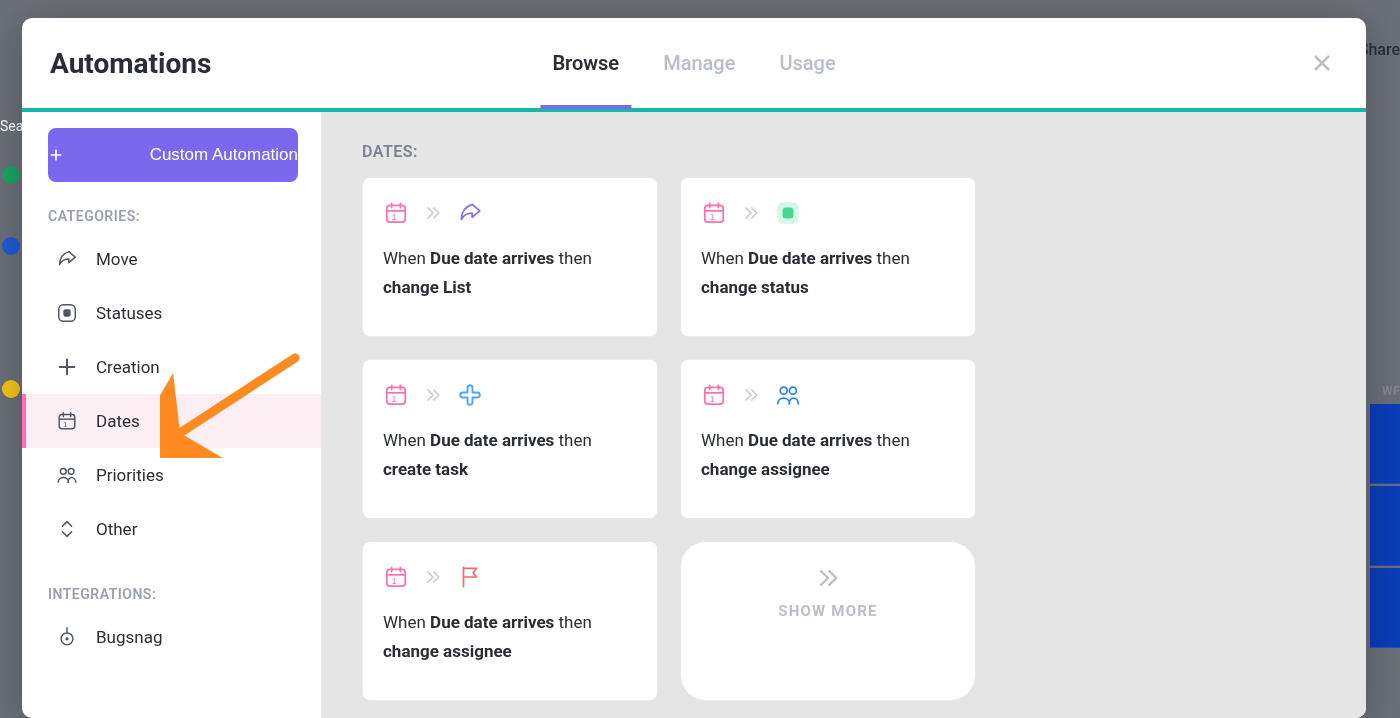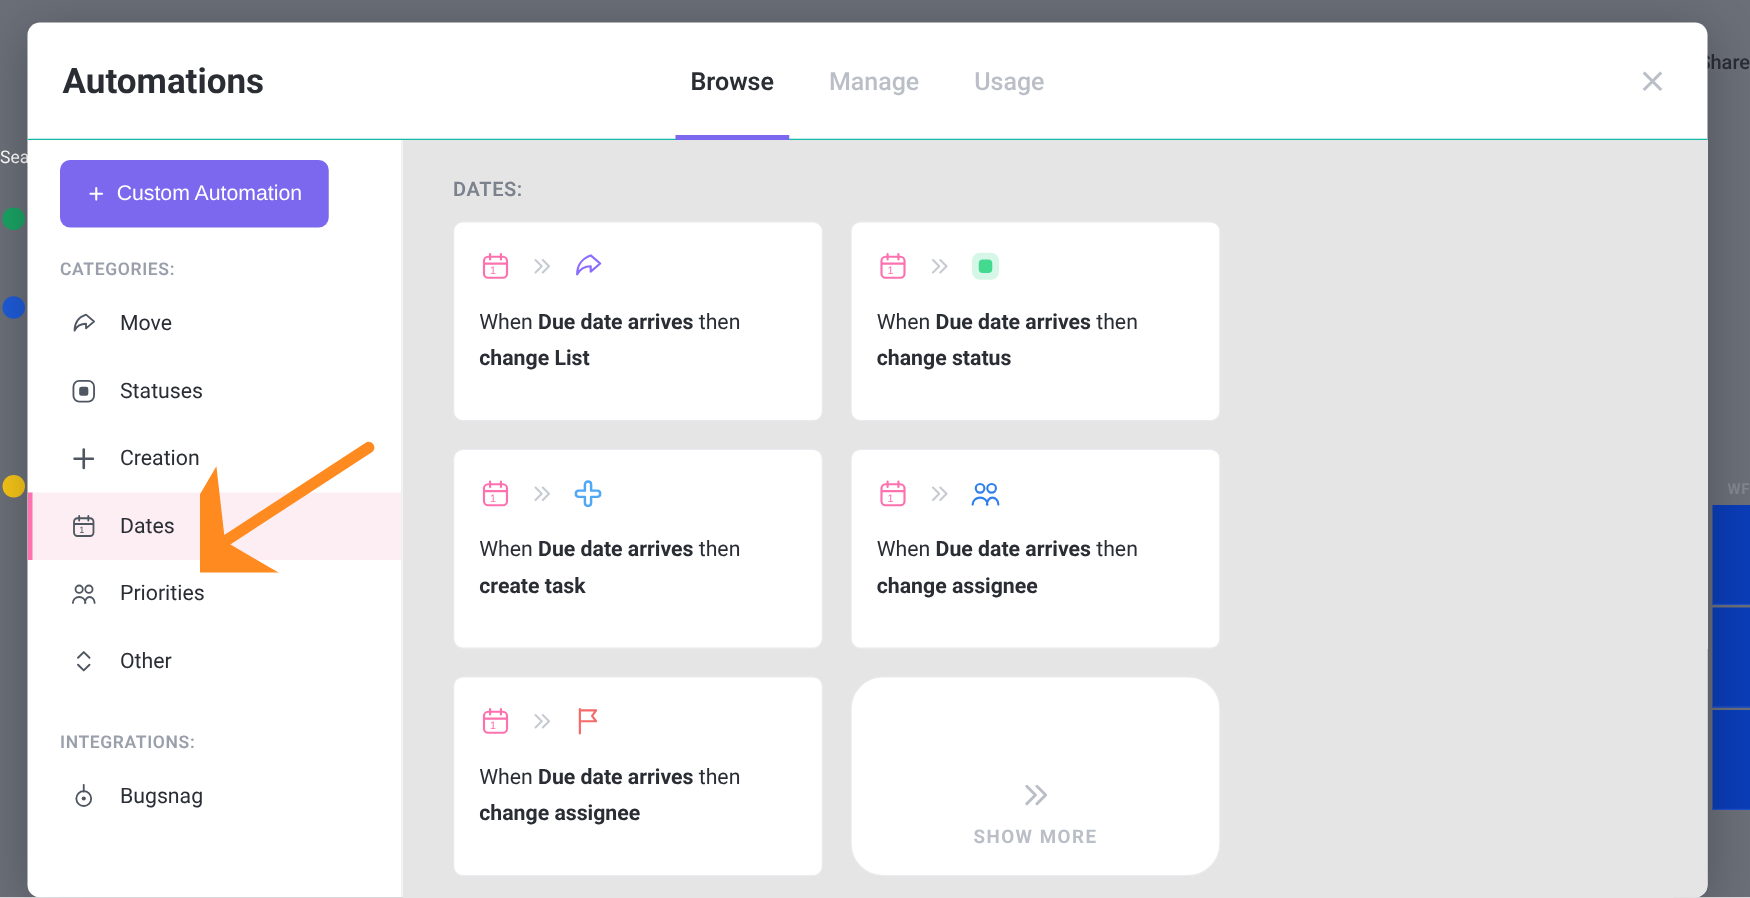--- a/index.html
+++ b/index.html
@@ -21,21 +21,21 @@
     background: #fff;
     border-radius: 10px;
     display: flex; flex-direction: column;
     overflow: hidden;
     box-shadow: 0 6px 40px rgba(0,0,0,.25);
   }
   .modal-header {
     display:flex; align-items:center; justify-content:space-between;
     padding: 0 32px 0 28px;
     height: 94px;
-    border-bottom: 1px solid #14b8a6;
+    border-bottom: 4px solid #14b8a6;
     position: relative;
   }
   .modal-title { font-size: 28px; font-weight: 700; color:#2a2e34; }
   .tabs {
     position:absolute; left:50%; transform:translateX(-50%);
     display:flex; gap:44px; height:100%; align-items:flex-start;
   }
   .tab {
     font-size:20px; font-weight:500; color:#b9bec7; cursor:pointer;
     height:100%; display:flex; align-items:center; position:relative;
@@ -52,22 +52,22 @@
   .sidebar {
     width: 300px; padding: 16px 12px 16px 26px;
     border-right: 1px solid #e8eaed;
     overflow-y:auto; flex-shrink:0;
     position:relative;
   }
   .sidebar::-webkit-scrollbar { width:10px; }
   .sidebar::-webkit-scrollbar-thumb { background:#d4d6da; border-radius:5px; }
 
   .btn-primary {
-    display:flex; align-items:center; justify-content:center; gap:8px;
-    width: 215px; height: 54px;
+    display:flex; align-items:center; justify-content:space-between; gap:8px;
+    width: 250px; height: 54px;
     background:#7b68ee; color:#fff; border:none; border-radius:8px;
     font-size:17px; font-weight:500; cursor:pointer;
   }
   .btn-primary svg { width:16px; height:16px; }
 
   .section-label {
     margin-top:26px; margin-bottom:8px;
     font-size:14px; font-weight:600; letter-spacing:.5px; color:#9aa0ab;
   }
   .cat-item {
@@ -104,21 +104,21 @@
     display:flex; flex-direction:column; gap:18px;
     cursor:pointer;
   }
   .card-icons { display:flex; align-items:center; gap:14px; }
   .card-icons .chev { color:#c7cbd1; }
   .card-icons svg { width:26px; height:26px; }
   .card-desc { font-size:17px; line-height:1.7; color:#2a2e34; }
   .card-desc b { font-weight:700; }
 
   .card.showmore {
-    align-items:center; justify-content:flex-end; gap:10px;border-radius:26px;
+    align-items:center; justify-content:flex-start; gap:10px;border-radius:26px;
   }
   .showmore-label {
     font-size:15px; font-weight:700; letter-spacing:1.2px; color:#b9bec7;
   }
   .showmore svg { width:28px; height:28px; color:#b9bec7; }
 
   
   .anno-arrow {
     position:absolute; left:138px; top:330px; width:150px; height:110px;
     pointer-events:none; z-index:50;

